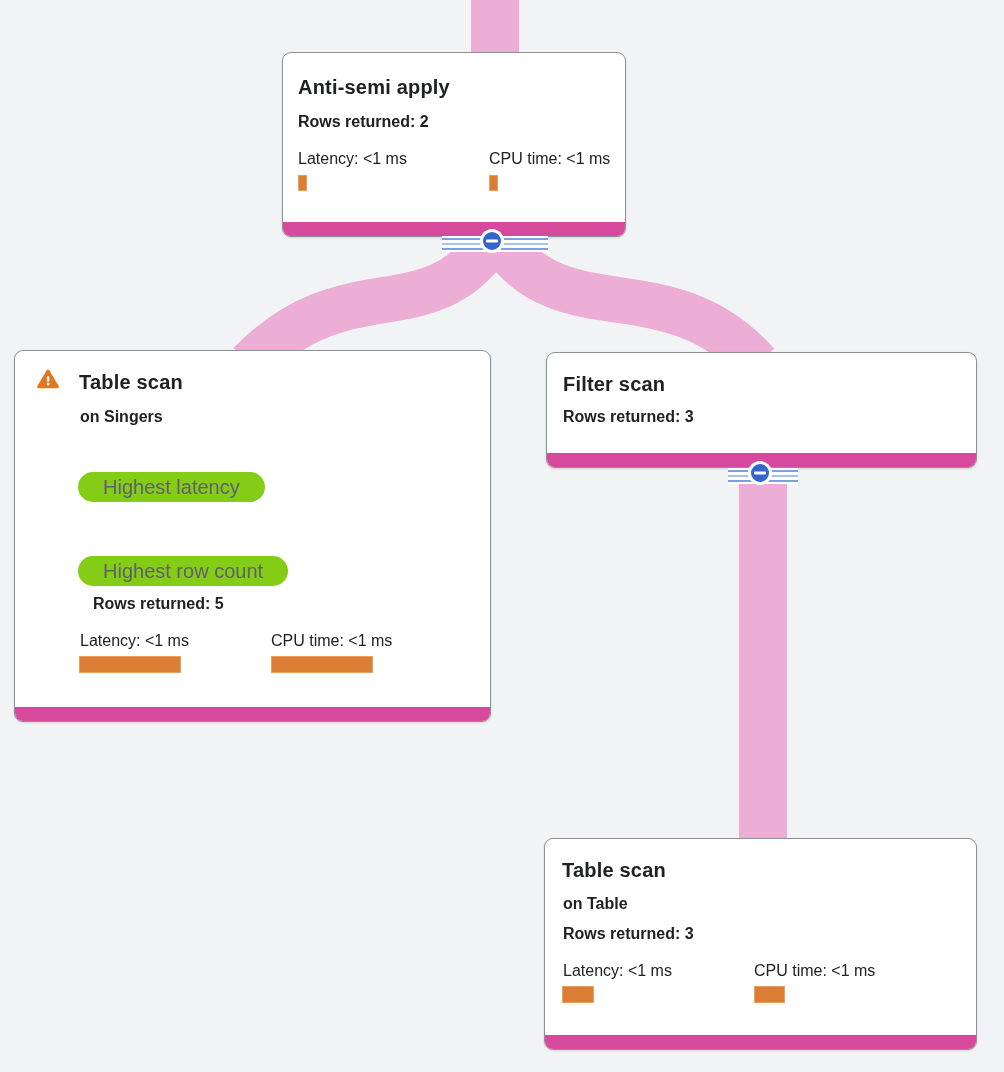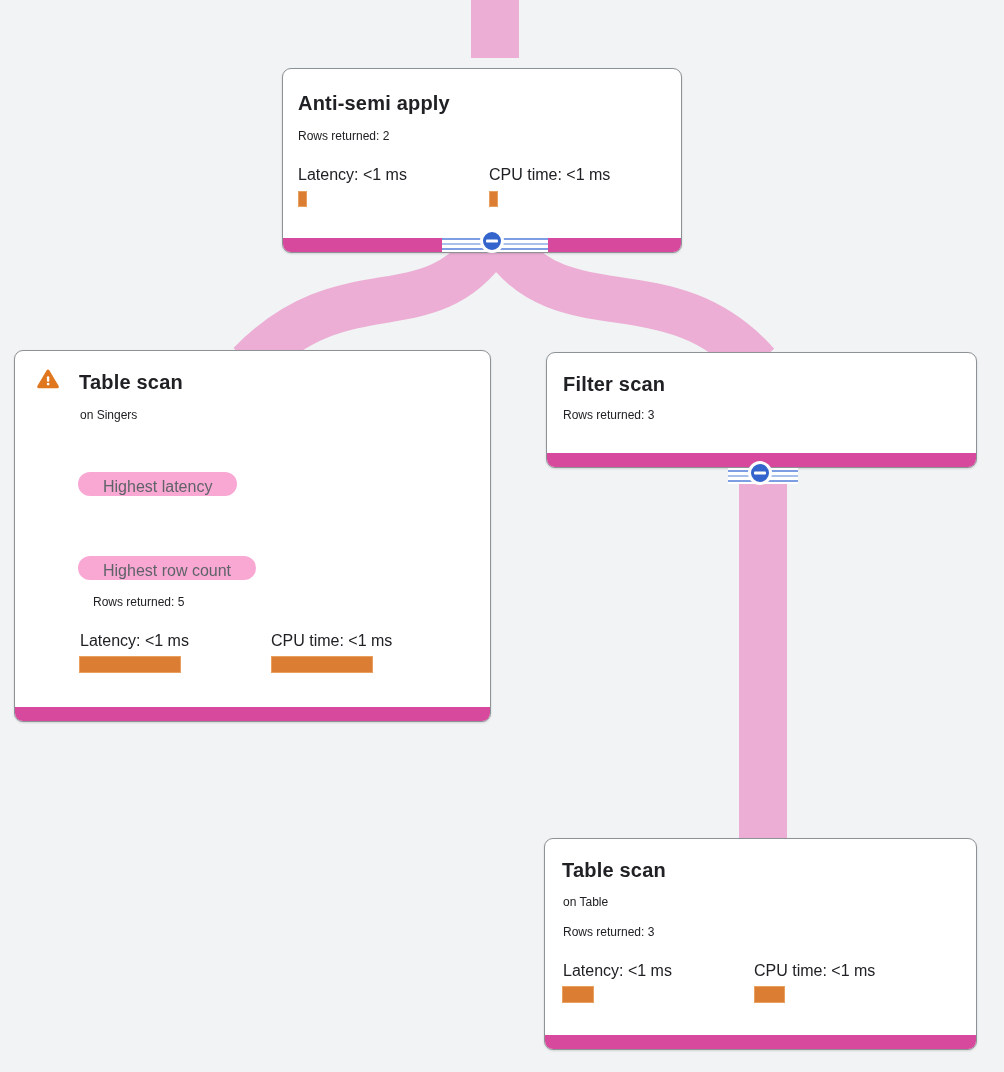--- a/index.html
+++ b/index.html
@@ -32,34 +32,35 @@
   .node-title {
     position: absolute;
     font-size: 20px;
     font-weight: 600;
     letter-spacing: .2px;
     color: #202124;
     white-space: nowrap;
   }
   .node-line {
     position: absolute;
-    font-size: 12px;
+    font-size: 16px;
     color: #202124;
     white-space: nowrap;
+    font-weight: bold;
   }
   .muted { color: #80868b; margin-top: 36px; }
   .badge {
     position: absolute;
-    height: 24px;
+    height: 30px;
     line-height: 30px;
     padding: 0 25px;
     border-radius: 15px;
-    background: #f9a8d4;
+    background: #84cc16;
     color: #5f6368;
-    font-size: 16px;
+    font-size: 20px;
     white-space: nowrap;
   }
   .metric-label {
     position: absolute;
     font-size: 16px;
     color: #202124;
     white-space: nowrap;
   }
   .metric-bar {
     position: absolute;
@@ -103,21 +104,21 @@
 </head>
 <body>
 
 <svg id="links" width="1004" height="1072" viewBox="0 0 1004 1072">
   <rect class="link-rect" x="471" y="0" width="48" height="58"></rect>
   <path class="link-path" d="M 489 244 C 428 332, 345 266, 250 364" stroke-width="46"></path>
   <path class="link-path" d="M 503 244 C 564 332, 670 266, 757 364" stroke-width="46"></path>
   <rect class="link-rect" x="739" y="466" width="48" height="376"></rect>
 </svg>
 
-<div class="node-card" style="left:282px; top:68px; width:400px; height:185px;">
+<div class="node-card" style="left:282px; top:52px; width:344px; height:185px;">
   <div class="node-title" style="left:15px; top:23px;">Anti-semi apply</div>
   <div class="node-line" style="left:15px; top:60px;">Rows returned: 2</div>
   <div class="metric-label" style="left:15px; top:97px;">Latency: &lt;1 ms</div>
   <div class="metric-label" style="left:206px; top:97px;">CPU time: &lt;1 ms</div>
   <div class="metric-bar" style="left: 15px; top: 122px; height: 16px; width: 9px;"></div>
   <div class="metric-bar" style="left: 206px; top: 122px; height: 16px; width: 9px;"></div>
   <div class="accent-bar"></div>
 </div>
 
 <div class="rail" style="left:442px; top:236px; width:106px;"></div>

